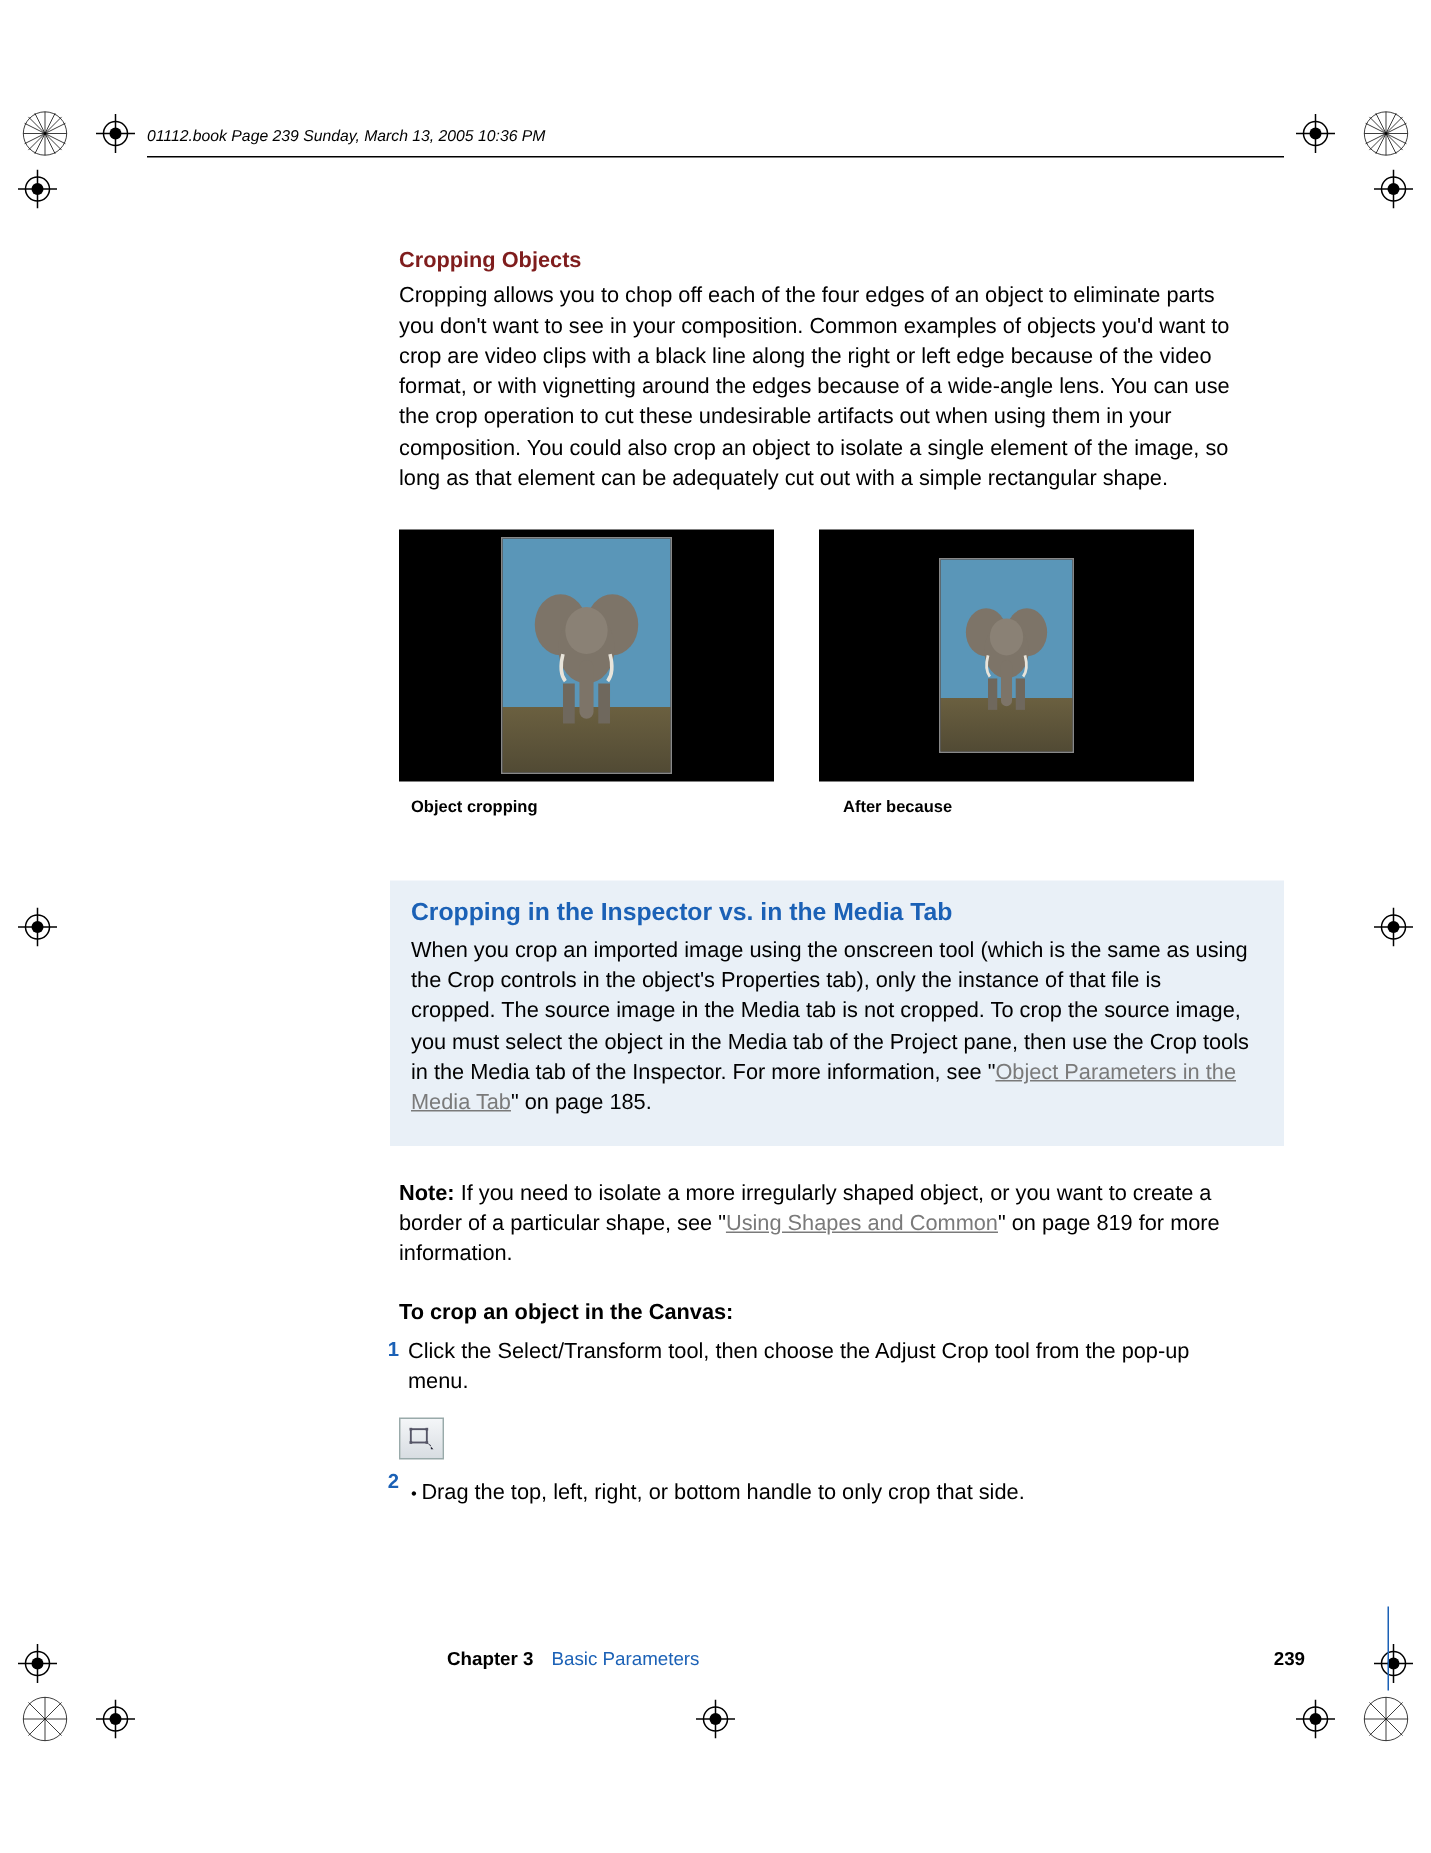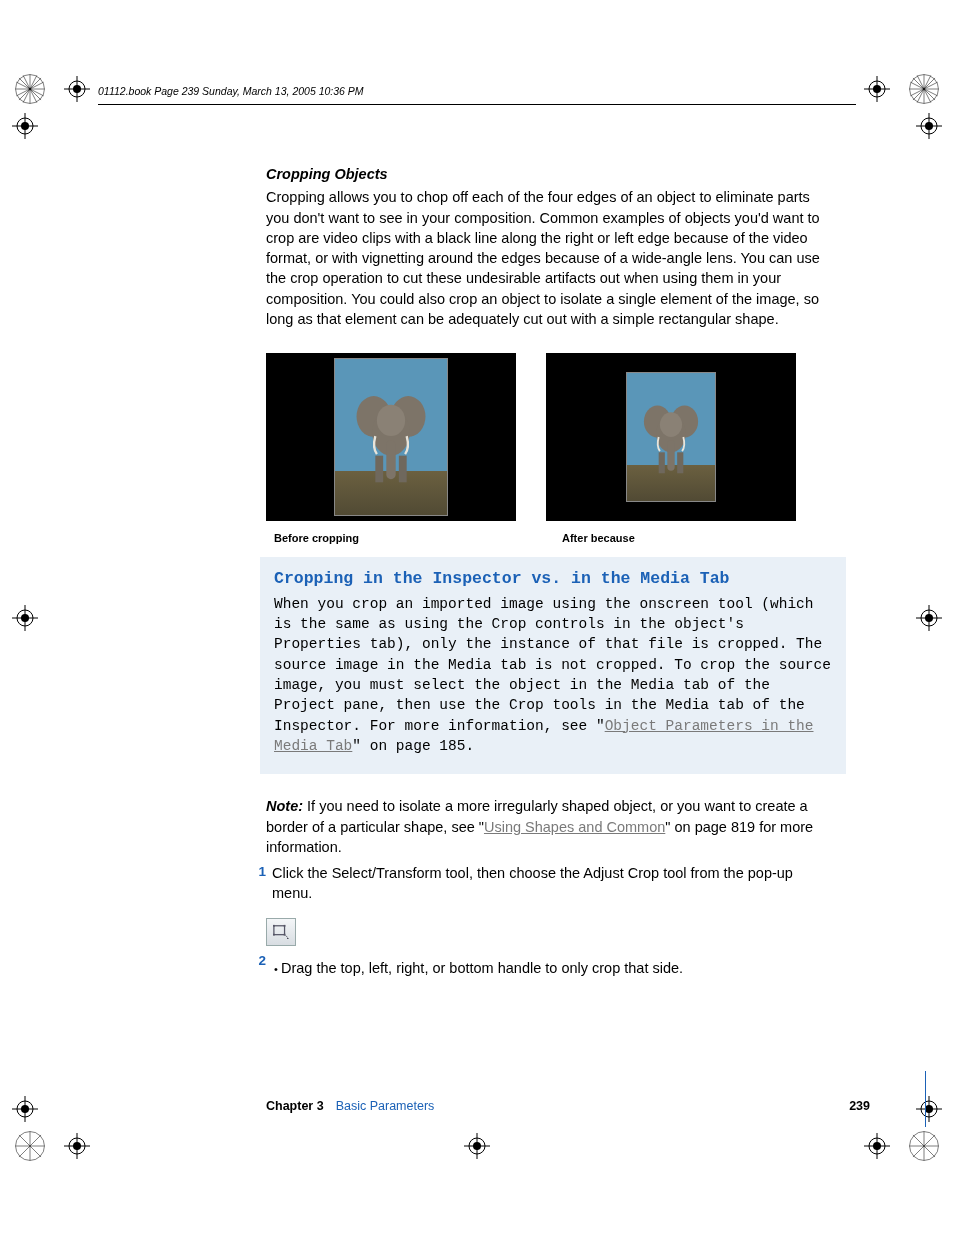--- a/index.html
+++ b/index.html
@@ -41,25 +41,24 @@
     font-style:italic;
   }
 
   .content {
     position:absolute;
     left:266px;
     top:164px;
     width:564px;
   }
   .heading-blue {
-    color:#000000;
+    color:#7f1d1d;
     font-weight:600;
     margin:0 0 3px 0;
     font-size:14.5px;
-    font-style:italic;
   }
   p { margin:0 0 4px 0; }
 
   .image-row {
     display:flex;
     gap:30px;
     margin-top:24px;
   }
   .canvas {
     width:250px;
@@ -88,39 +87,38 @@
     display:flex;
     gap:30px;
     margin-top:10px;
     font-size:11px;
     font-weight:600;
   }
   .caption-row span { width:250px; padding-left:8px; }
 
   .callout {
     background:#e9f0f7;
-    padding:10px 12px 14px 14px;
-    margin-top:10px;
+    padding:10px 22px 14px 14px;
+    margin-top:40px;
     margin-left:-6px;
     width:560px;
-    font-family:Liberation Mono, monospace;
   }
   .callout-title {
     color:#1b61b6;
     font-weight:600;
     font-size:16.5px;
     margin:0 0 4px 0;
   }
   .link {
     color:#7a7a7a;
     text-decoration:underline;
   }
 
   .note-block { margin-top:22px; }
-  .note-label { font-style:italic; font-weight:600; }
+  .note-label { font-weight:600; }
 
   .steps-title { font-weight:600; margin-top:18px; }
   .step { display:flex; margin-top:6px; margin-left:-18px; }
   .step-num {
     color:#1b61b6; font-weight:600; width:18px; flex:none; text-align:right; padding-right:6px;
     font-size:13.5px;
   }
   .step-body { flex:1; }
 
   .tool-icon {
@@ -140,21 +138,21 @@
 
   .footer {
     position:absolute;
     left:266px;
     bottom:120px;
     width:610px;
     display:flex;
     align-items:center;
     font-size:12.5px;
   }
-  .footer .chap { font-weight:600; margin-right:12px; }
+  .footer .chap { font-weight:600; margin-right:12px;margin-left:32px; }
   .footer .title { color:#1b61b6; }
   .footer .pnum { margin-left:auto; font-weight:700; padding-right:6px; }
   .footer-rule {
     position:absolute;
     right:28px;
     bottom:108px;
     height:56px;
     border-left:1.5px solid #1b61b6;
   }
 </style>
@@ -352,35 +350,36 @@
                 <rect x="60" y="80" width="10" height="34" fill="#6f685d"></rect>
                 <path d="M30 55 Q26 70 32 78" stroke="#e8e4da" stroke-width="3" fill="none"></path>
                 <path d="M70 55 Q74 70 68 78" stroke="#e8e4da" stroke-width="3" fill="none"></path>
               </g>
             </svg>
         </div>
       </div>
     </div>
   </div>
   <div class="caption-row">
-    <span>Before cropping</span>
+    <span>Object cropping</span>
     <span>After because</span>
   </div>
 
   <div class="callout">
     <p class="callout-title">Cropping in the Inspector vs. in the Media Tab</p>
     <p>
       <span>When you crop an imported image using the onscreen tool (which is the same as using the Crop controls in the object's Properties tab), only the instance of that file is cropped. The source image in the Media tab is not cropped. To crop the source image, you must select the object in the Media tab of the Project pane, then use the Crop tools in the Media tab of the Inspector. For more information, see "</span><a class="link">Object Parameters in the Media Tab</a><span>" on page 185.</span>
     </p>
   </div>
 
   <p class="note-block">
     <span class="note-label">Note:  </span><span>If you need to isolate a more irregularly shaped object, or you want to create a border of a particular shape, see "</span><a class="link">Using Shapes and Common</a><span>" on page 819 for more information.</span>
   </p>
 
+  <p class="steps-title">To crop an object in the Canvas:</p>
 
   <div class="step">
     <div class="step-num">1</div>
     <div class="step-body">Click the Select/Transform tool, then choose the Adjust Crop tool from the pop-up menu.</div>
   </div>
 
   <div class="tool-icon">
     <svg viewBox="0 0 20 18">
         <rect x="2" y="2" width="12" height="10" fill="none" stroke="#556" stroke-width="1.4"></rect>
         <rect x="1" y="1" width="2" height="2" fill="#556"></rect>

